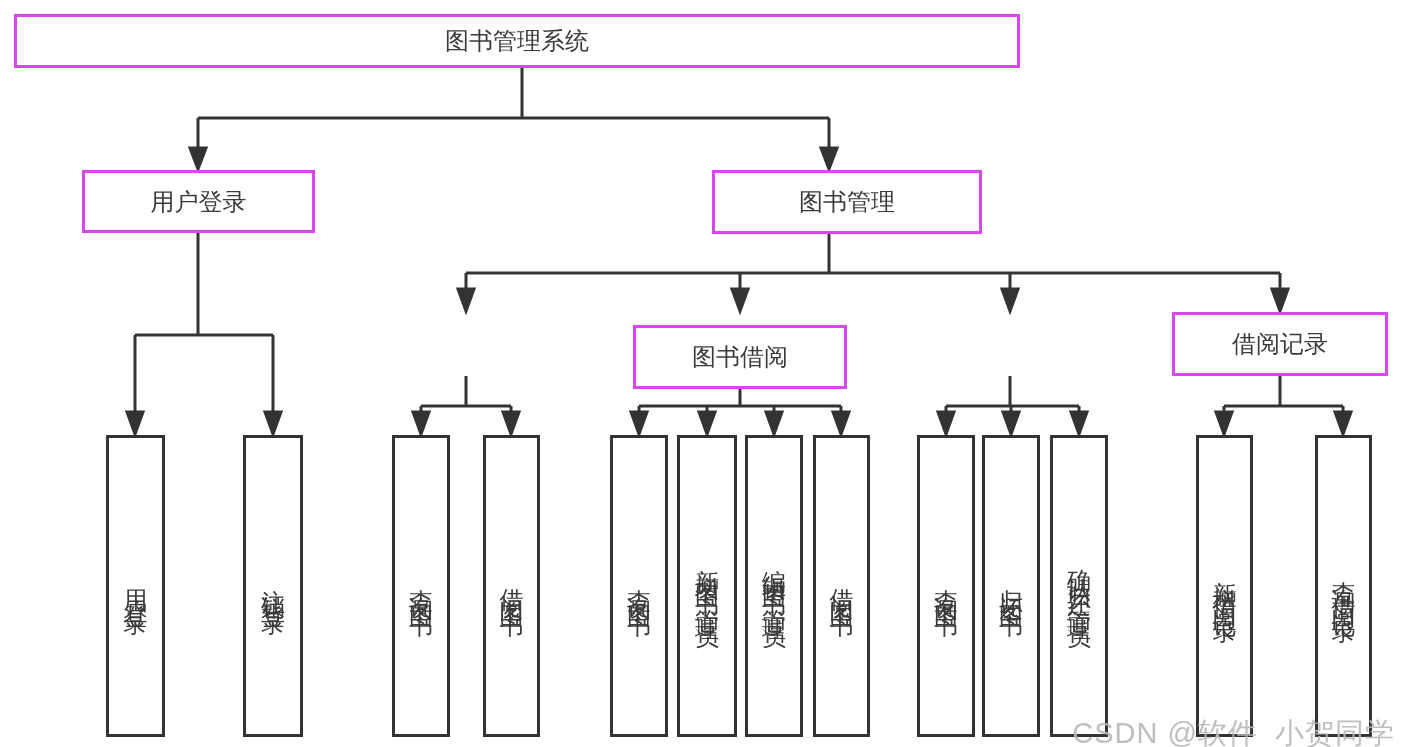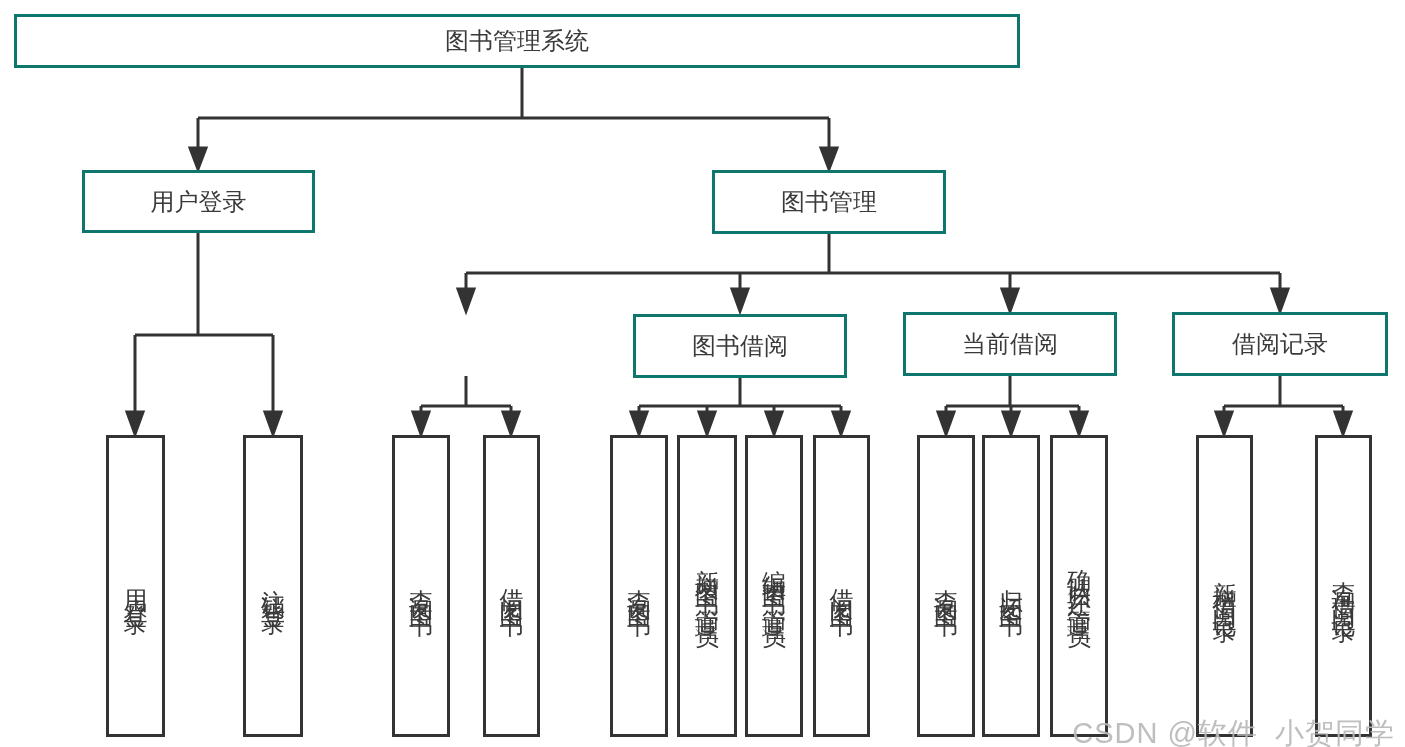--- a/index.html
+++ b/index.html
@@ -12,21 +12,21 @@
     font-family: "Liberation Sans", "DejaVu Sans", sans-serif;
   }
   svg.connectors {
     position: absolute;
     left: 0; top: 0;
     width: 1405px; height: 747px;
   }
   .node {
     position: absolute;
     box-sizing: border-box;
-    border: 3px solid #0f766e;
+    border: 3px solid #d946ef;
     background: #ffffff;
     display: flex;
     align-items: center;
     justify-content: center;
     color: #3a3a3a;
     font-size: 24px;
     white-space: nowrap;
   }
   .leaf {
     position: absolute;
@@ -111,29 +111,26 @@
     </g>
   </svg>
 
   <div class="node" style="left:14px; top:14px; width:1006px; height:54px;">
     <span>图书管理系统</span>
   </div>
 
   <div class="node" style="left:82px; top:170px; width:233px; height:63px;">
     <span>用户登录</span>
   </div>
-  <div class="node" style="left:712px; top:170px; width:234px; height:64px;">
+  <div class="node" style="left:712px; top:170px; width:270px; height:64px;">
     <span>图书管理</span>
   </div>
 
-  <div class="node" style="left:633px; top:314px; width:214px; height:64px;">
+  <div class="node" style="left:633px; top:325px; width:214px; height:64px;">
     <span>图书借阅</span>
-  </div>
-  <div class="node" style="left:903px; top:312px; width:214px; height:64px;">
-    <span>当前借阅</span>
   </div>
   <div class="node" style="left:1172px; top:312px; width:216px; height:64px;">
     <span>借阅记录</span>
   </div>
 
   <div class="leaf" style="left:106px; width:59px;">
     <span class="vtext">用户登录</span>
   </div>
   <div class="leaf" style="left:243px; width:60px;">
     <span class="vtext">注销登录</span>

